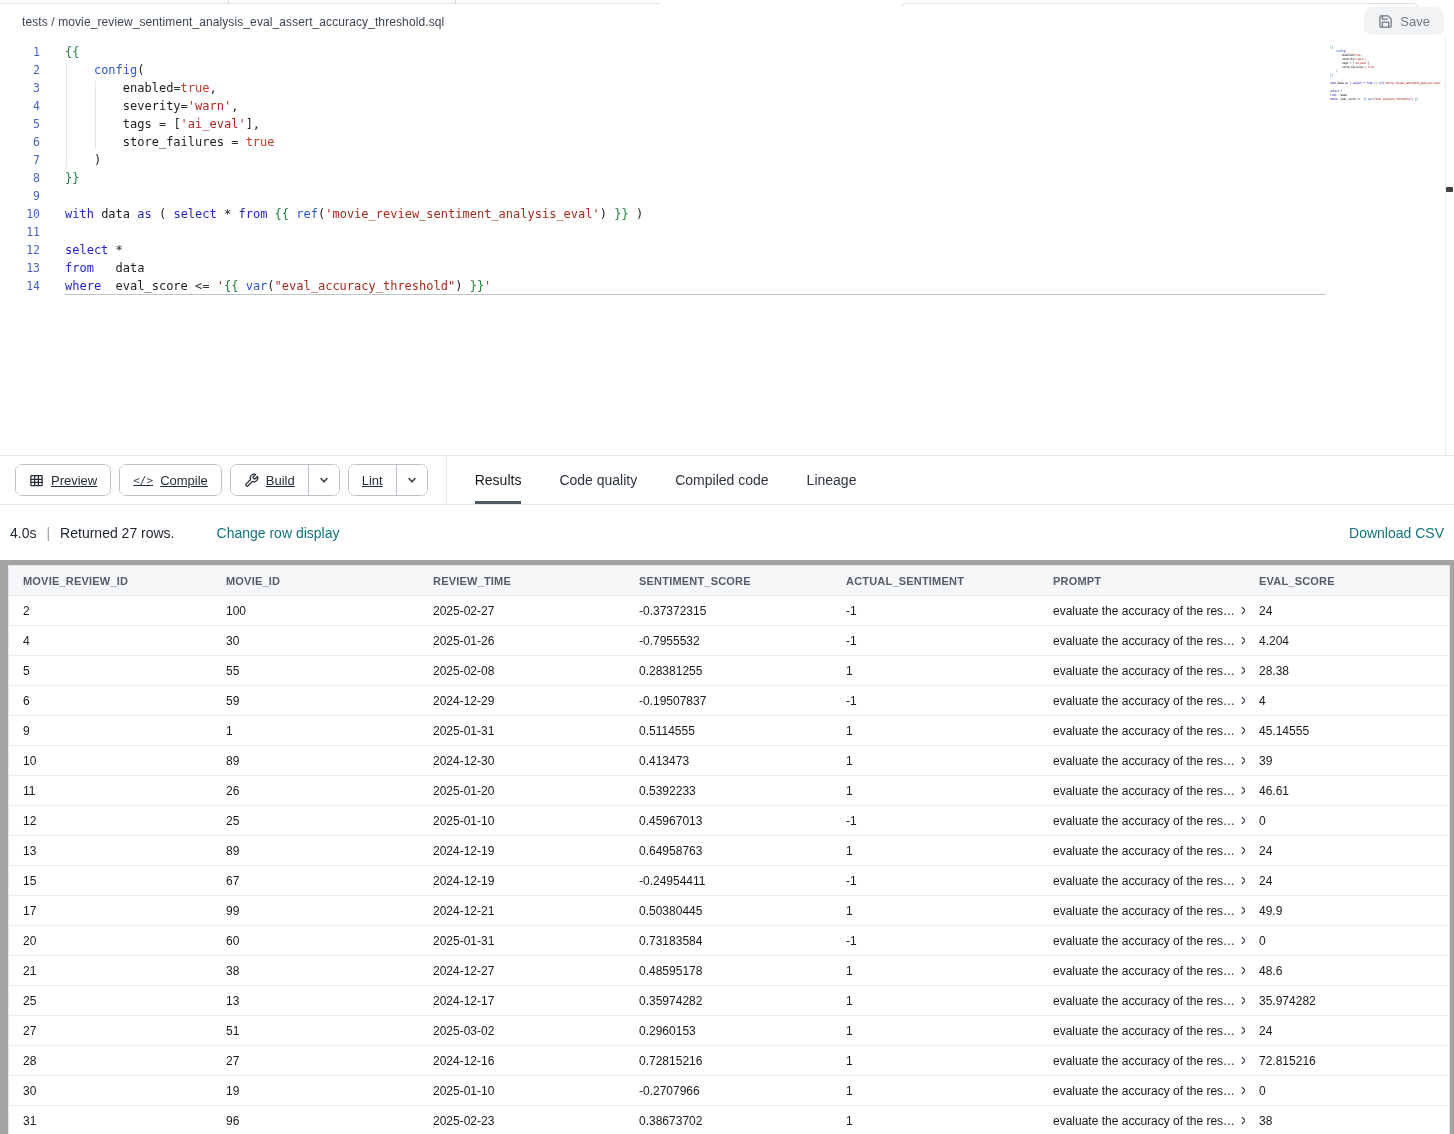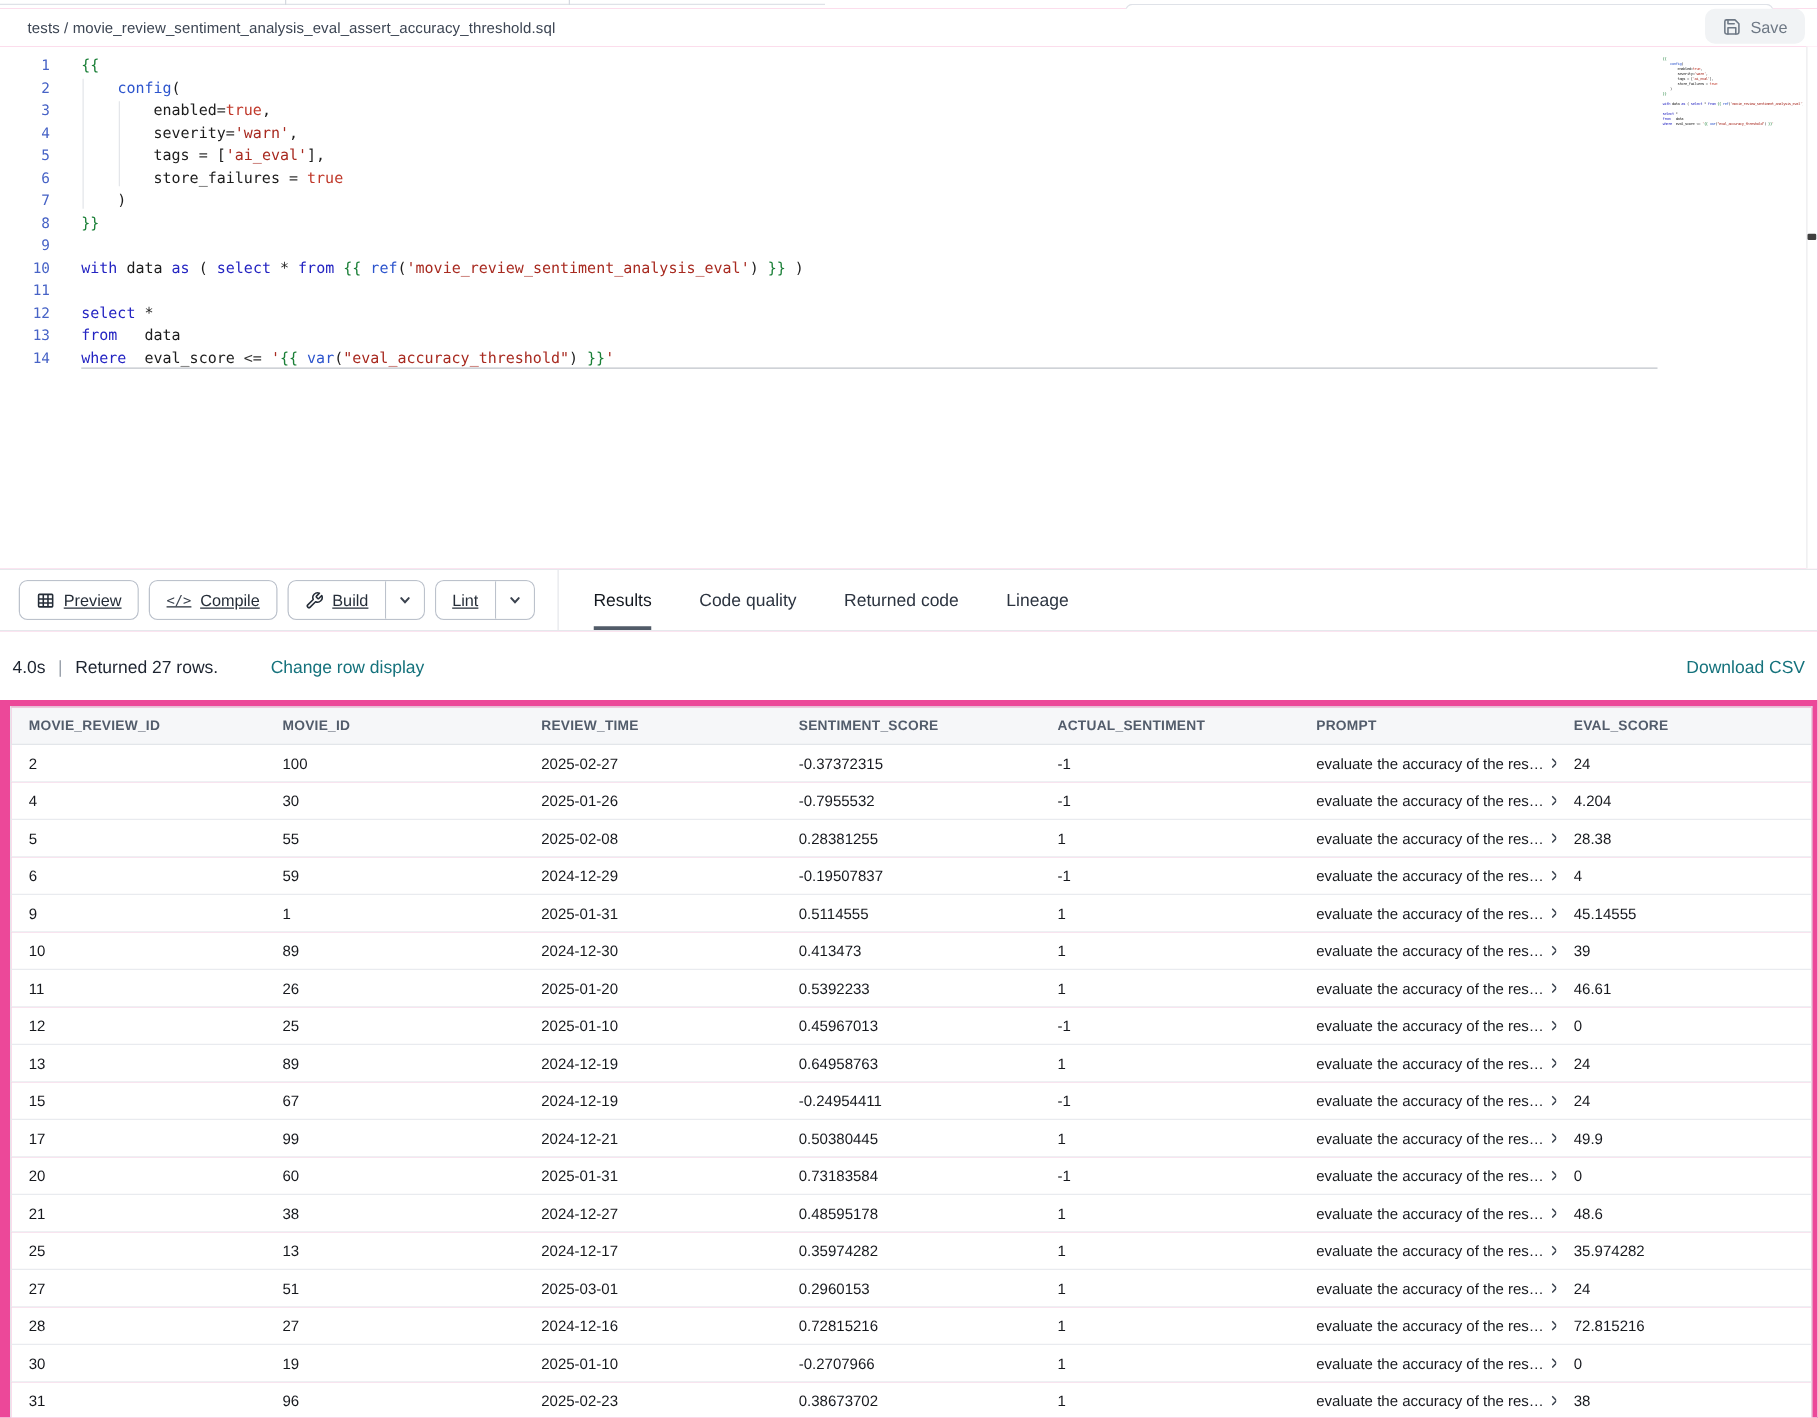--- a/index.html
+++ b/index.html
@@ -1,17 +1,17 @@
 <!DOCTYPE html>
 <html><head>
 <meta charset="utf-8">
 <style>
   * { margin:0; padding:0; box-sizing:border-box; }
   html,body { width:1454px; height:1134px; background:#fff; font-family:"Liberation Sans", sans-serif; overflow:hidden; }
-  .app { position:relative; width:1454px; height:1134px; background:#ec4899; }
+  .app { position:relative; width:1454px; height:1134px; background:#a3a3a3; }
 
   
   .tabstrip { position:relative; height:7px; background:#fff; }
   .tabstrip .edge-line { position:absolute; top:3px; left:0; width:660px; height:1px; background:#dfe2e8; }
   .tabstrip .tick { position:absolute; top:0; width:1px; height:4px; background:#d5d9e0; }
   .tabstrip .tab-outline { position:absolute; top:3px; left:900px; width:519px; height:6px;
       border:1px solid #dfe2e8; border-bottom:none; border-radius:6px 6px 0 0; background:#fff; }
 
   
   .filebar { position:relative; height:30px; display:flex; align-items:center; padding-left:22px; background:#fff; }
@@ -201,21 +201,21 @@
             </svg>
         </span>
       </button>
     </div>
 
     <div class="section-divider"></div>
 
     <div class="tabs" id="result-tabs">
         <div class="tab active">Results</div>
         <div class="tab">Code quality</div>
-        <div class="tab">Returned code</div>
+        <div class="tab">Compiled code</div>
         <div class="tab">Lineage</div>
       </div>
   </section>
 
   <section class="statusbar">
     <span>4.0s</span>
     <span class="pipe">|</span>
     <span>Returned 27 rows.</span>
     <span class="link change">Change row display</span>
     <span class="link dl">Download CSV</span>
@@ -452,21 +452,21 @@
               <svg width="9" height="9" viewBox="0 0 10 10" fill="none" stroke="#3a424e" stroke-width="1.4" stroke-linecap="round">
                 <polyline points="3.5,1.5 7,5 3.5,8.5"></polyline>
               </svg>
             </span>
           </div>
           <div class="td c6">35.974282</div>
         </div>
         <div class="tr">
           <div class="td c0">27</div>
           <div class="td c1">51</div>
-          <div class="td c2">2025-03-01</div>
+          <div class="td c2">2025-03-02</div>
           <div class="td c3">0.2960153</div>
           <div class="td c4">1</div>
           <div class="td c5 prompt">
             <span>evaluate the accuracy of the res…</span>
             <span class="prompt-chev">
               <svg width="9" height="9" viewBox="0 0 10 10" fill="none" stroke="#3a424e" stroke-width="1.4" stroke-linecap="round">
                 <polyline points="3.5,1.5 7,5 3.5,8.5"></polyline>
               </svg>
             </span>
           </div>

